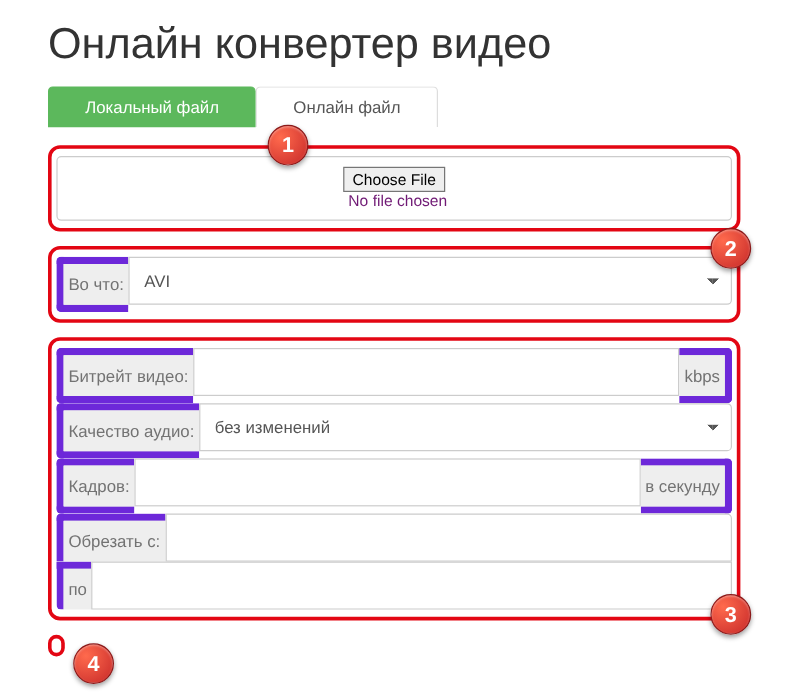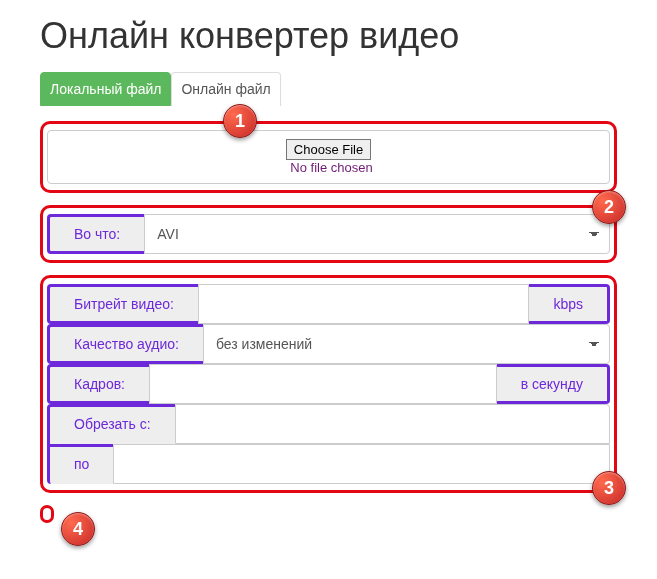--- a/index.html
+++ b/index.html
@@ -1,35 +1,35 @@
 <!DOCTYPE html>
 <html><head>
 <meta charset="utf-8">
 <style>
 * { box-sizing: border-box; margin: 0; padding: 0; }
 body { font-family: "Helvetica Neue", Helvetica, Arial, sans-serif; background: #fff; padding: 15px 10px; width: 657px; }
 .page { background: #fff; padding: 0 30px 20px 30px; }
 h1 { font-size: 36px; font-weight: 400; color: #333; margin-bottom: 15px; }
 .tabs { display: flex; margin-bottom: 15px; }
-.tab { padding: 8px 9px; font-size: 14px; border: 1px solid transparent; cursor: pointer; border-radius: 4px 4px 0 0; }
+.tab { padding: 8px 30px; font-size: 14px; border: 1px solid transparent; cursor: pointer; border-radius: 4px 4px 0 0; }
 .tab.active { background: #5cb85c; color: #fff; border-color: #5cb85c; }
 .tab.inactive { background: #fff; color: #555; border: 1px solid #ddd; border-bottom: none; }
 .group { position: relative; border: 3px solid #e30613; border-radius: 10px; padding: 6px 4px; margin-bottom: 12px; }
 .group4 { display: inline-block; }
 .badge { position: absolute; width: 34px; height: 34px; border-radius: 50%; background: radial-gradient(circle at 30% 30%, #ff6a4d, #c62828); color: #fff; display: flex; align-items: center; justify-content: center; font-weight: bold; font-size: 18px; box-shadow: 0 2px 4px rgba(0,0,0,.4), inset 0 1px 2px rgba(255,255,255,.4); border: 1px solid #8b1a1a; }
 .badge1 { top: -20px; left: 180px; }
 .badge2 { top: -18px; right: -12px; }
 .badge3 { bottom: -15px; right: -12px; }
 .badge4 { top: 4px; right: -44px; }
 .file-row { display: flex; align-items: center; border: 1px solid #ccc; border-radius: 4px; background: #fff; padding: 8px 10px; flex-direction: column; }
 .choose-btn { font-family: Arial, sans-serif; font-size: 13px; background: #efefef; border: 1px solid #767676; padding: 2px 7px; cursor: pointer; }
 .file-status { color: #701a75; font-size: 13px; margin-left: 6px; }
 .input-group { display: flex; width: 100%; }
 .input-group:last-child { margin-bottom: 0; }
-.addon { background: #eee; border: 3px solid #6d28d9; padding: 9px 24px; font-size: 14px; color: #6d28d9; white-space: nowrap; }
+.addon { background: #eee; border: 6px solid #6d28d9; padding: 9px 4px; font-size: 14px; color: #737373; white-space: nowrap; }
 .addon-left { border-right: none; border-radius: 4px 0 0 4px; }
 .addon-right { border-left: none; border-radius: 0 4px 4px 0; }
 .control { flex: 1; border: 1px solid #ccc; padding: 9px 12px; font-size: 14px; color: #555; background: #fff; outline: none; height: 40px; }
 .control-right { border-radius: 0 4px 4px 0; }
 .control-mid { border-radius: 0; }
 select.control { appearance: none; -webkit-appearance: none; background-image: linear-gradient(45deg, transparent 50%, #555 50%), linear-gradient(135deg, #555 50%, transparent 50%); background-position: calc(100% - 15px) 17px, calc(100% - 10px) 17px; background-size: 5px 5px, 5px 5px; background-repeat: no-repeat; padding-right: 40px; }
 .stack { display: flex; flex-direction: column; }
 .stack .addon-left { border-radius: 4px 0 0 0; border-bottom: none; }
 .stack .control { border-radius: 0 4px 0 0; }
 .stack-row2 .addon-left { border-radius: 0 0 0 4px; }

